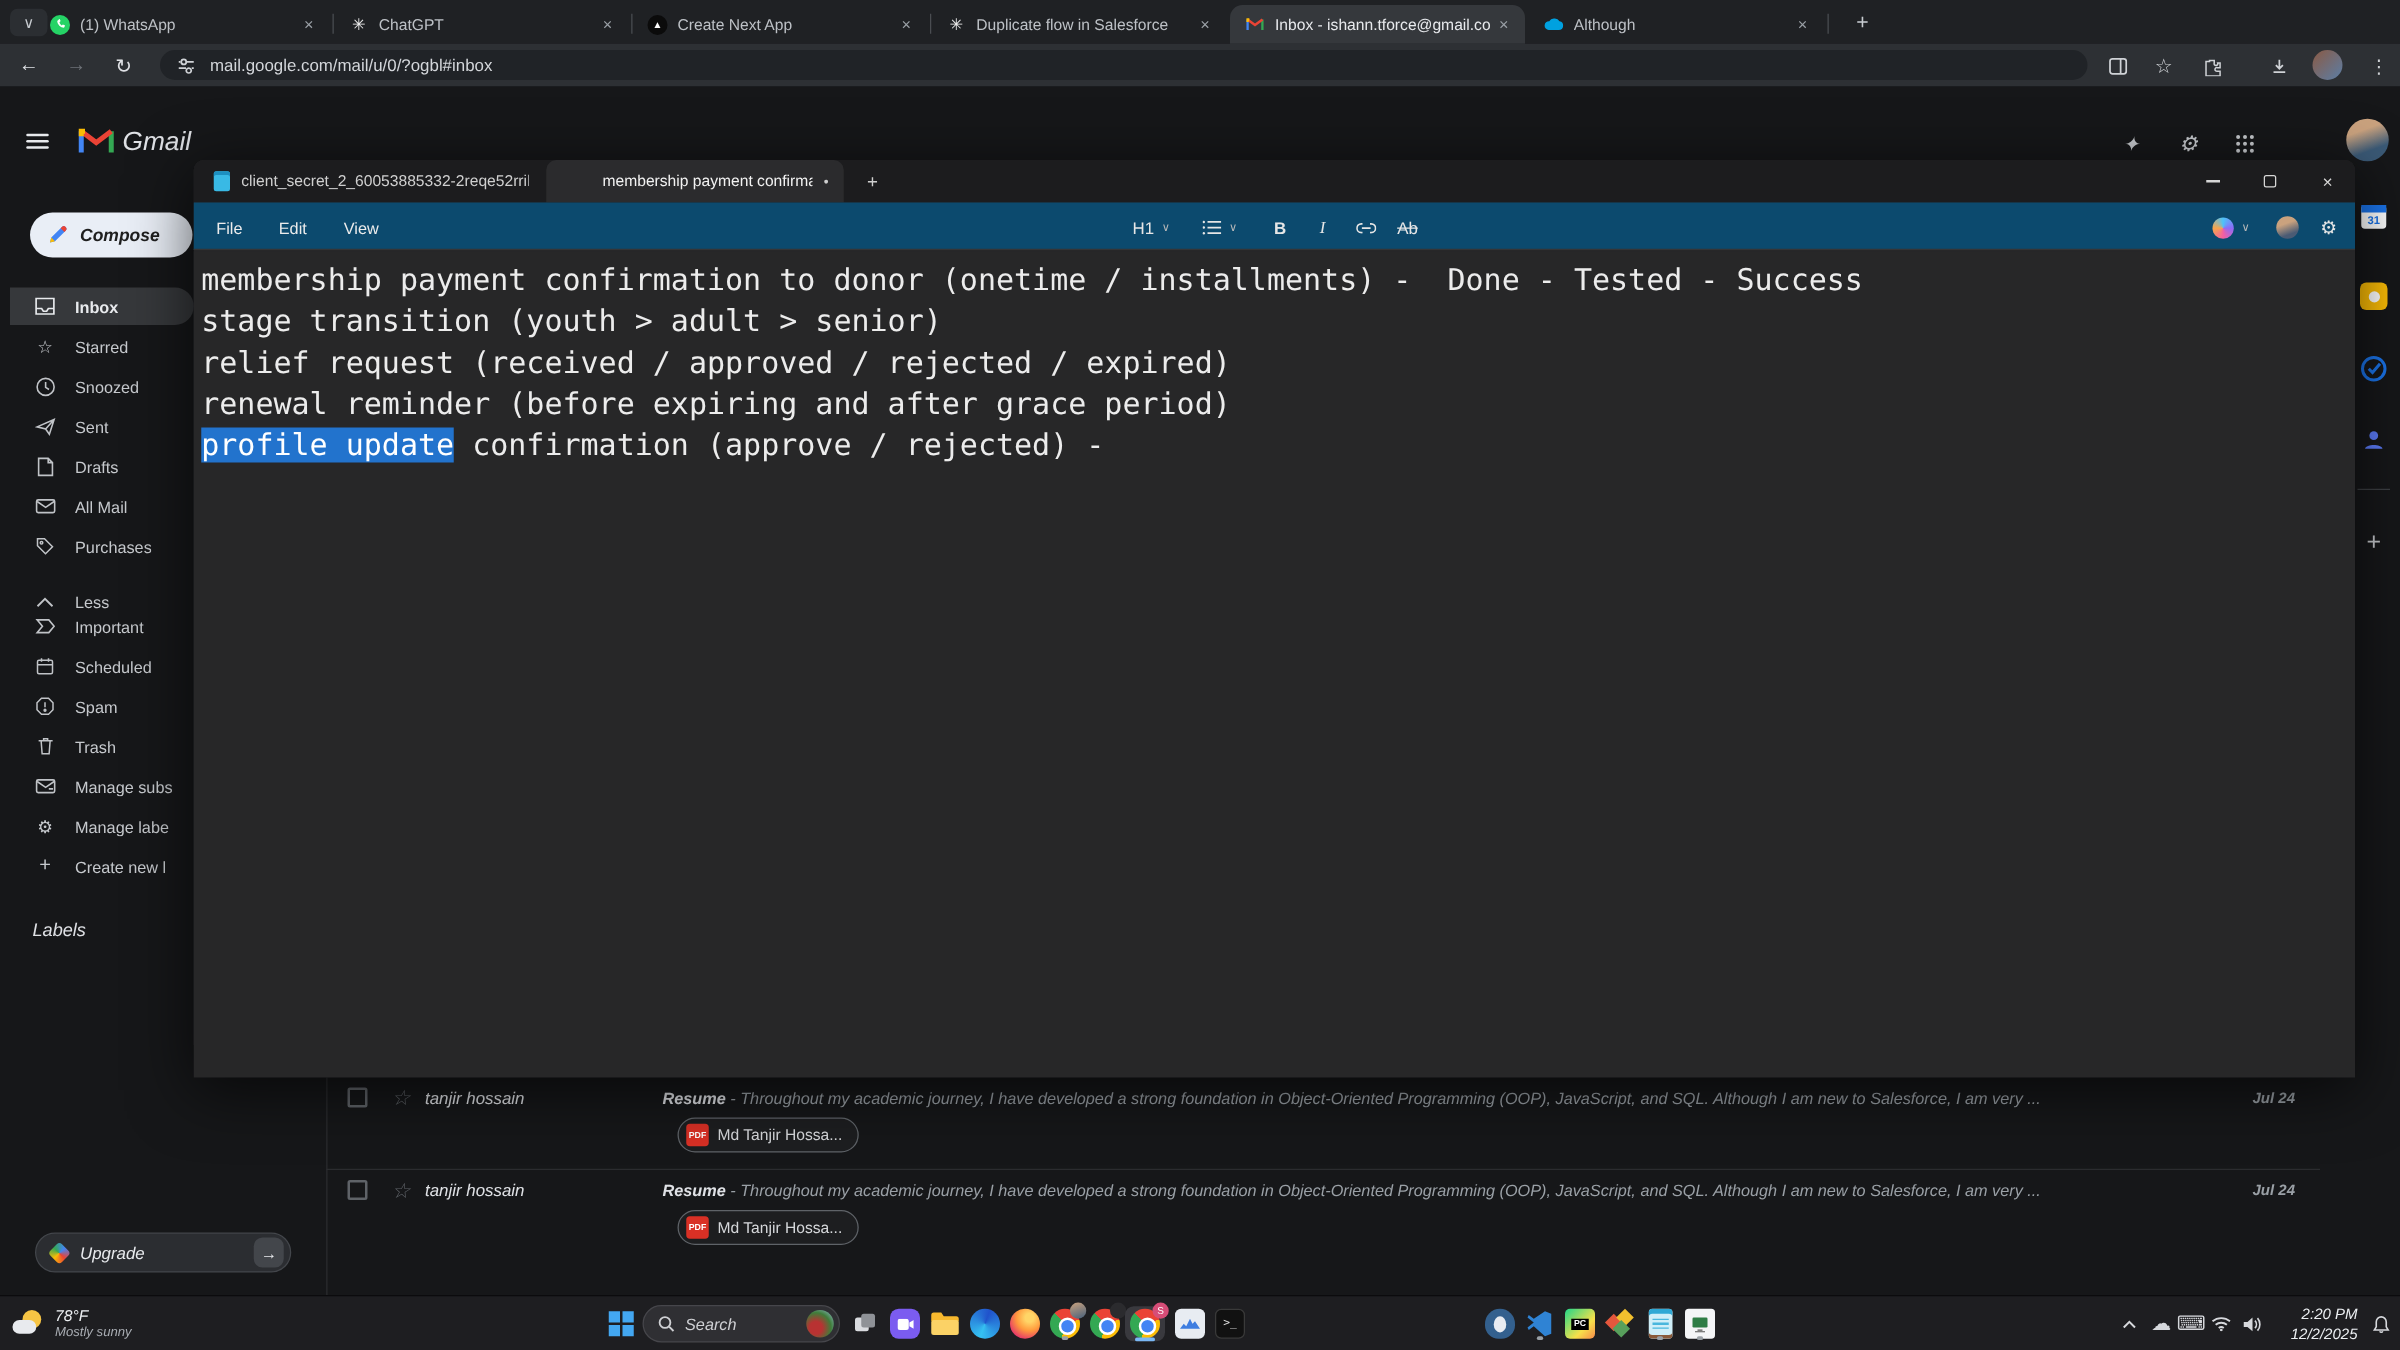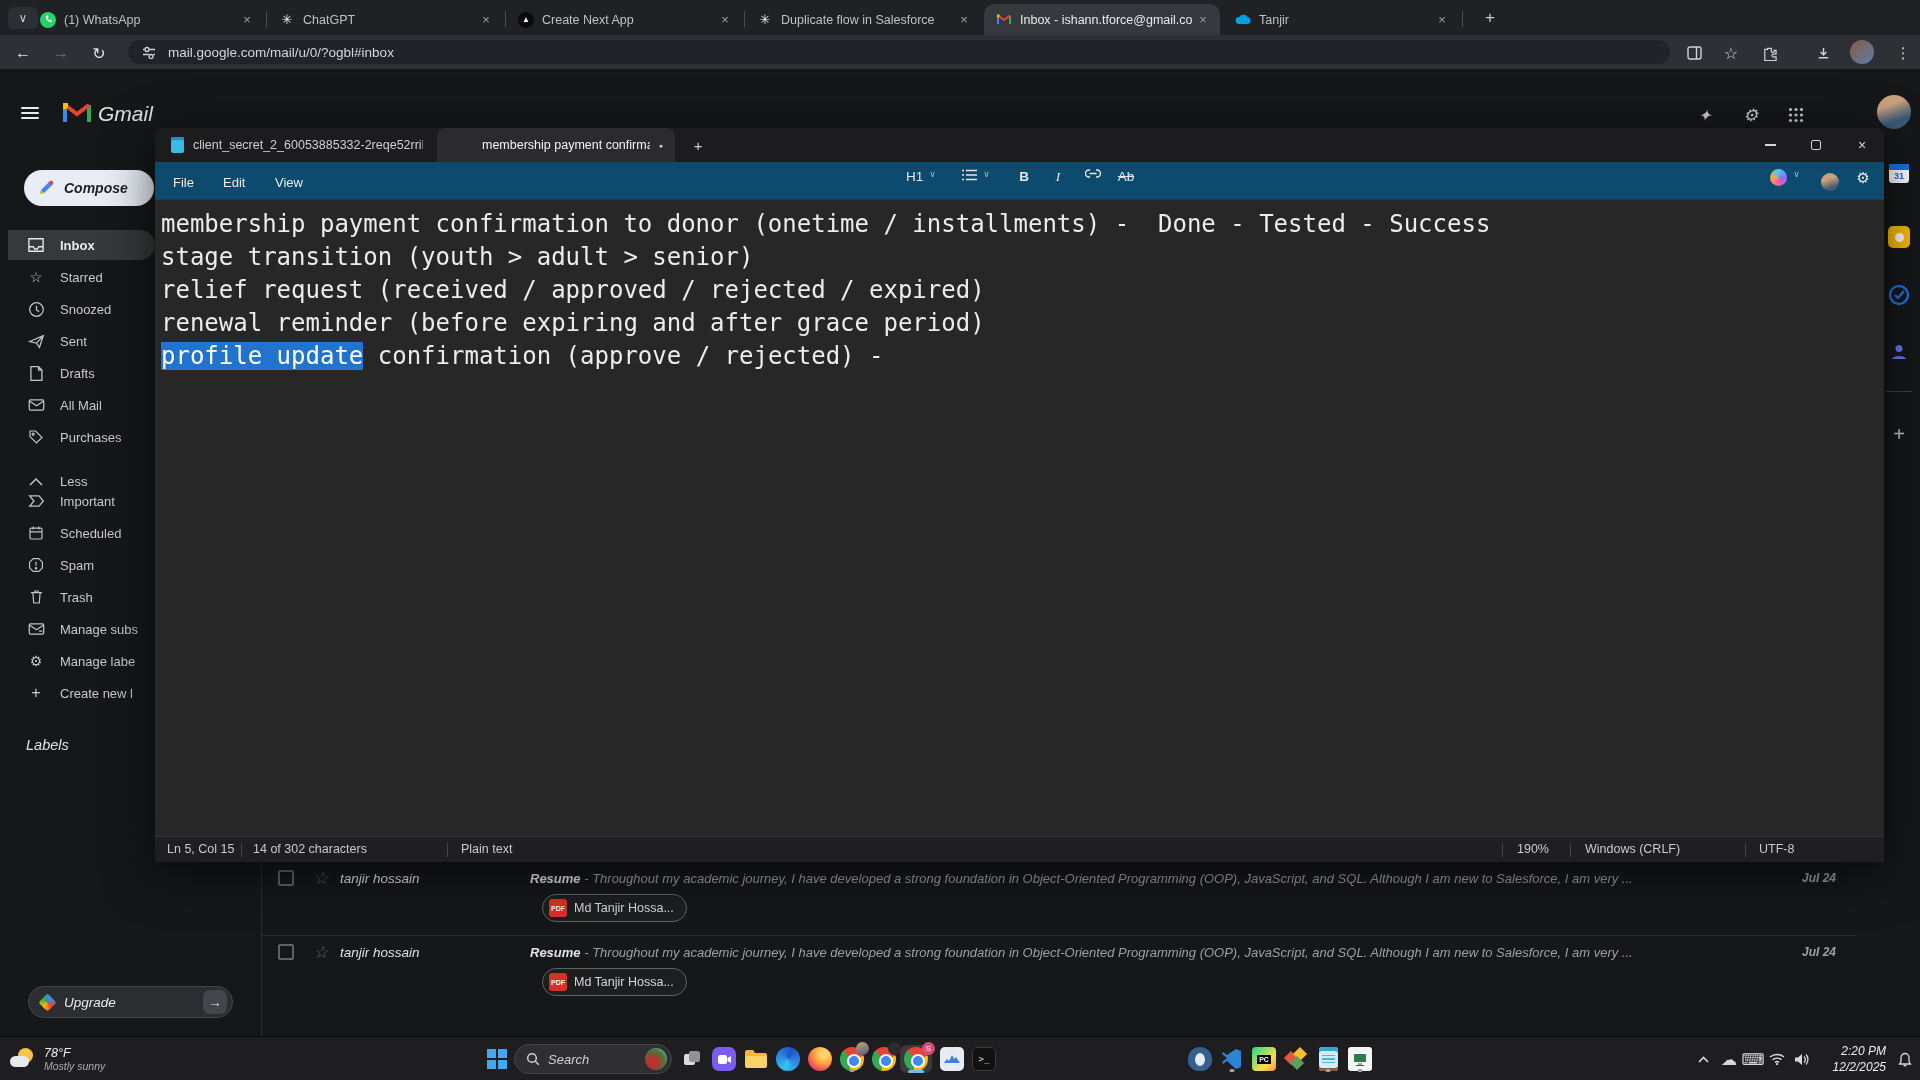--- a/index.html
+++ b/index.html
@@ -57,21 +57,21 @@
   
   .notepad { position:absolute; left:155px; top:128px; width:1729px; height:734px; background:#272728;
              border-radius:8px 8px 0 0; box-shadow:0 10px 50px rgba(0,0,0,.65); z-index:30; color:#e8e8e8; }
   .np-tabbar { position:absolute; left:0; top:0; width:100%; height:34px; background:#1c1c1e; border-radius:8px 8px 0 0; }
   .np-tab { position:absolute; top:0; height:34px; display:flex; align-items:center; font-size:12.5px; color:#cfcfcf;
             padding:0 12px; }
   .np-tab.active { background:#2b2b2d; border-radius:8px 8px 0 0; color:#f2f2f2;padding-left:45px; }
   .np-menu { position:absolute; top:34px; left:0; width:100%; height:38px; background:#0c4a6e; border-bottom:1px solid #353537; }
   .np-menu .mi { position:absolute; top:8px; height:24px; padding:0 10px; display:flex; align-items:center;
                  font-size:13px; color:#ececec; border-radius:5px; }
-  .fmt { position:absolute; top:7px; height:26px; display:flex; justify-content:center;
+  .fmt { position:absolute; top:7px; height:26px; display:flex; align-items:center; justify-content:center;
          color:#e6e6e6; font-size:13.5px; border-radius:5px; }
   .np-editor { position:absolute; left:0; top:73px; width:100%; height:635px; background:#272728; overflow:hidden; }
   .np-editor pre { font-family:"DejaVu Sans Mono", monospace; font-size:24px; line-height:33px; color:#ececec;
                    padding:7px 0 0 6px; white-space:pre; }
   .sel { background:#2273cd; color:#fff; }
   .np-status { position:absolute; left:0; bottom:0; width:100%; height:26px; background:#1f1f21; border-top:1px solid #353537;
                font-size:12.5px; color:#c9c9c9; }
   .np-status .st { position:absolute; top:5px; white-space:nowrap; }
   .np-status .dv { position:absolute; top:6px; width:1px; height:14px; background:#454547; }
   .wctl { position:absolute; top:0; width:46px; height:34px; display:flex; align-items:center; justify-content:center; color:#d6d6d6; }
@@ -144,21 +144,21 @@
       <span class="t">Inbox - ishann.tforce@gmail.co</span>
       <span class="x">×</span>
     </div>
 
     <div class="btab" style="left:1223px">
       <span class="fav">
         <svg width="16" height="11" viewBox="0 0 16 11">
             <path d="M4 10h8a3.5 3.5 0 0 0 .6-6.95A4.4 4.4 0 0 0 8 .8 4.2 4.2 0 0 0 4.4 3 3.5 3.5 0 0 0 4 10z" fill="#00a1e0"></path>
           </svg>
       </span>
-      <span class="t">Tanjir</span>
+      <span class="t">Although</span>
       <span class="x">×</span>
     </div>
     <div class="tabsep" style="left:1462px"></div>
 
     <div class="newtab">
       <span>+</span>
     </div>
   </div>
 
   <div class="btoolbar">
@@ -508,33 +508,20 @@
     </div>
 
     <div class="np-editor">
 <pre><span>membership payment confirmation to donor (onetime / installments) -  Done - Tested - Success</span>
 <span>stage transition (youth &gt; adult &gt; senior)</span>
 <span>relief request (received / approved / rejected / expired)</span>
 <span>renewal reminder (before expiring and after grace period)</span>
 <span class="sel">profile update</span><span> confirmation (approve / rejected) -</span></pre>
     </div>
 
-    <div class="np-status">
-      <span class="st" style="left:12px">Ln 5, Col 15</span>
-      <span class="dv" style="left:86px"></span>
-      <span class="st" style="left:98px">14 of 302 characters</span>
-      <span class="dv" style="left:292px"></span>
-      <span class="st" style="left:306px">Plain text</span>
-      <span class="dv" style="left:1347px"></span>
-      <span class="st" style="left:1362px">190%</span>
-      <span class="dv" style="left:1415px"></span>
-      <span class="st" style="left:1430px">Windows (CRLF)</span>
-      <span class="dv" style="left:1590px"></span>
-      <span class="st" style="left:1604px">UTF-8</span>
-    </div>
   </div>
 
   <div class="taskbar">
 
     <div class="abs" style="left:10px;top:4px;width:150px;height:36px;display:flex;align-items:center">
       <span style="position:relative;width:26px;height:24px">
         <span style="position:absolute;left:8px;top:1px;width:15px;height:15px;border-radius:50%;background:#f6c444"></span>
         <span style="position:absolute;left:0;top:9px;width:19px;height:11px;border-radius:7px;background:#e8eaee"></span>
       </span>
       <span style="margin-left:8px">

